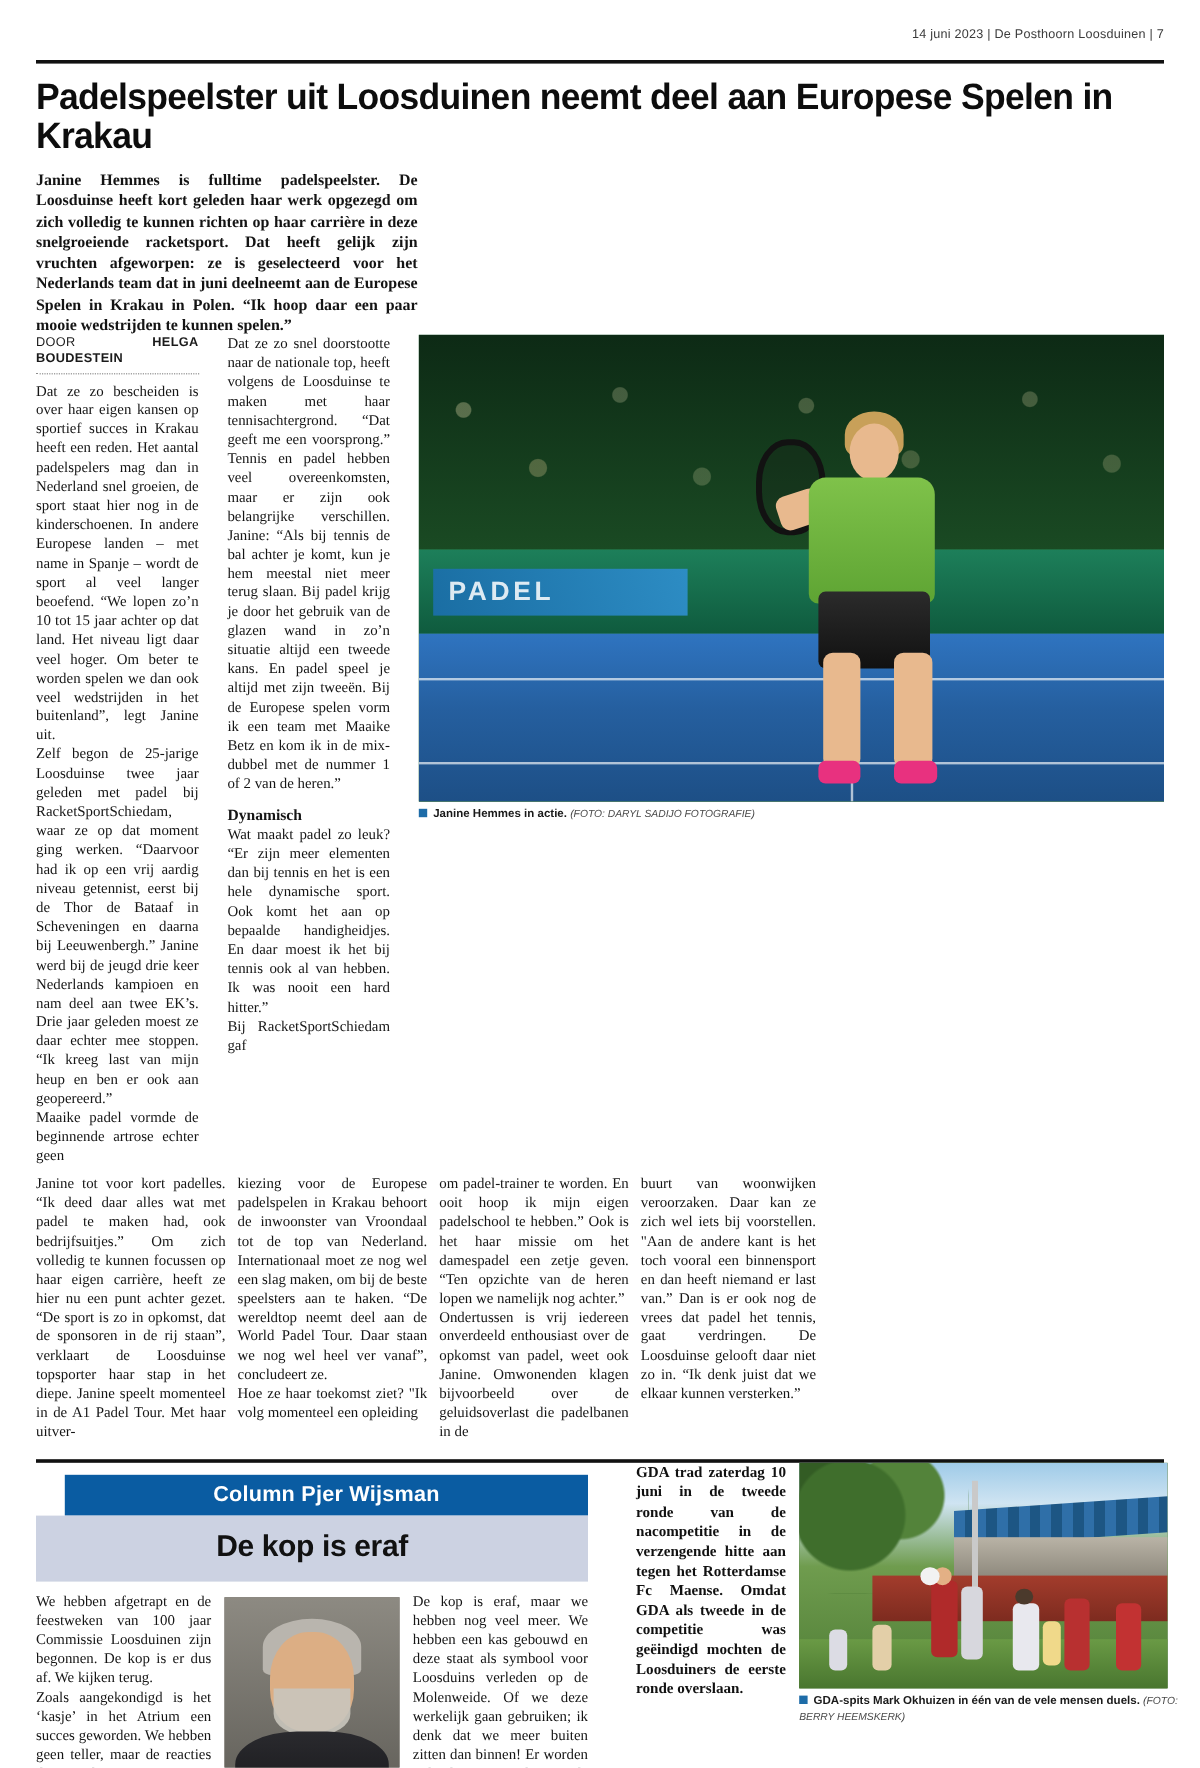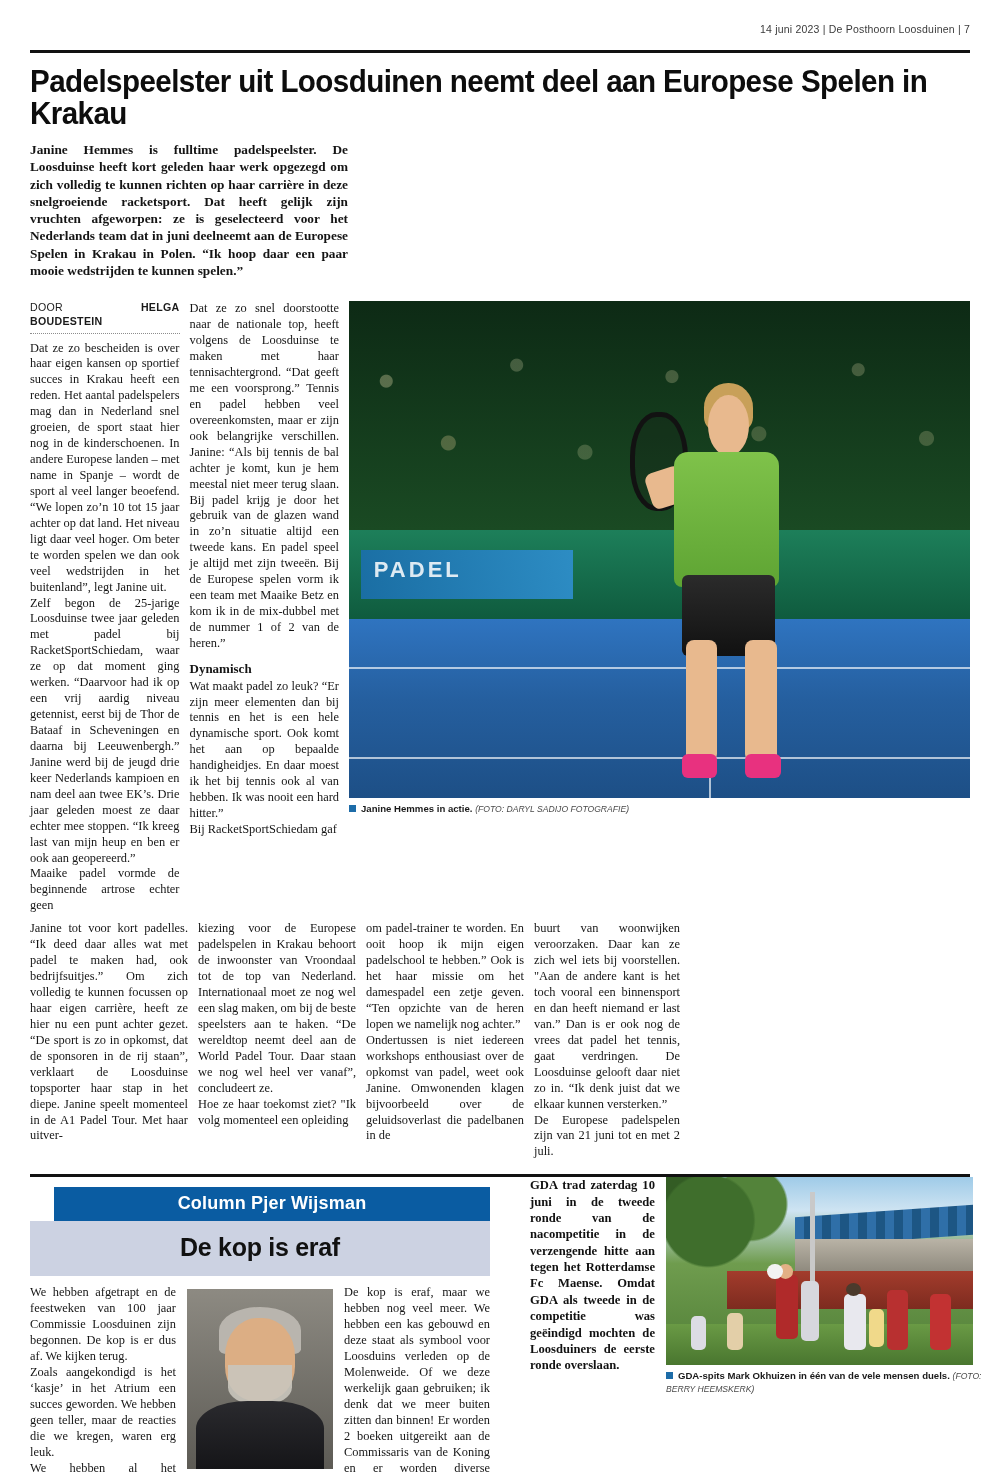--- a/index.html
+++ b/index.html
@@ -49,21 +49,21 @@
   }
   .subhead{
     font-family:"Liberation Serif", serif;font-weight:bold;
     font-size:13px;margin:9px 0 1px 0;
   }
 
   
   .a1{position:relative;display:flex;gap:0;}
   .a1 .col{width:158px;margin-right:10px;}
   .photo-main{
-    width:621px;height:497px;position:relative;overflow:hidden;
+    width:621px;height:389px;position:relative;overflow:hidden;
     background:#1d5f2d;
   }
   .caption{
     font-family:"Liberation Sans", sans-serif;font-size:9.6px;
     color:#1a1a1a;line-height:1.35;margin-top:5px;
   }
   .capsq{display:inline-block;width:7px;height:7px;background:#1d6ca8;margin-right:5px;}
   .cap-name{font-weight:bold;}
   .cap-credit{color:#4a4a4a;font-size:8.6px;font-style:italic;}
 
@@ -185,21 +185,21 @@
 
   <div class="runhead">
     <span>14 juni 2023  |  De Posthoorn Loosduinen  |  7</span>
   </div>
   <div class="rule-top"></div>
 
   <div class="headline-main">Padelspeelster uit Loosduinen neemt deel aan Europese Spelen in Krakau</div>
 
   <div class="lead">Janine Hemmes is fulltime padelspeelster. De Loosduinse heeft kort geleden haar werk opgezegd om zich volledig te kunnen richten op haar carrière in deze snelgroeiende racketsport. Dat heeft gelijk zijn vruchten afgeworpen: ze is geselecteerd voor het Nederlands team dat in juni deelneemt aan de Europese Spelen in Krakau in Polen. “Ik hoop daar een paar mooie wedstrijden te kunnen spelen.”</div>
 
-  <div class="a1" style="margin-top:22px;">
+  <div class="a1" style="margin-top:0;gap:14px;">
 
     <div class="col body-col">
       <div class="byline">
         <span>DOOR</span>
         <b>HELGA BOUDESTEIN</b>
       </div>
       <div class="dots"></div>
       <p>Dat ze zo bescheiden is over haar eigen kansen op sportief succes in Krakau heeft een reden. Het aantal padelspelers mag dan in Nederland snel groeien, de sport staat hier nog in de kinderschoenen. In andere Europese landen – met name in Spanje – wordt de sport al veel langer beoefend. “We lopen zo’n 10 tot 15 jaar achter op dat land. Het niveau ligt daar veel hoger. Om beter te worden spelen we dan ook veel wedstrijden in het buitenland”, legt Janine uit.</p>
       <p>Zelf begon de 25-jarige Loosduinse twee jaar geleden met padel bij RacketSportSchiedam, waar ze op dat moment ging werken. “Daarvoor had ik op een vrij aardig niveau getennist, eerst bij de Thor de Bataaf in Scheveningen en daarna bij Leeuwenbergh.” Janine werd bij de jeugd drie keer Nederlands kampioen en nam deel aan twee EK’s. Drie jaar geleden moest ze daar echter mee stoppen. “Ik kreeg last van mijn heup en ben er ook aan geopereerd.”</p>
       <p>Maaike padel vormde de beginnende artrose echter geen</p>
@@ -257,25 +257,24 @@
   <div class="a1-lower">
     <div class="col body-col">
       <p>Janine tot voor kort padelles. “Ik deed daar alles wat met padel te maken had, ook bedrijfsuitjes.” Om zich volledig te kunnen focussen op haar eigen carrière, heeft ze hier nu een punt achter gezet. “De sport is zo in opkomst, dat de sponsoren in de rij staan”, verklaart de Loosduinse topsporter haar stap in het diepe. Janine speelt momenteel in de A1 Padel Tour. Met haar uitver-</p>
     </div>
     <div class="col body-col">
       <p>kiezing voor de Europese padelspelen in Krakau behoort de inwoonster van Vroondaal tot de top van Nederland. Internationaal moet ze nog wel een slag maken, om bij de beste speelsters aan te haken. “De wereldtop neemt deel aan de World Padel Tour. Daar staan we nog wel heel ver vanaf”, concludeert ze.</p>
       <p>Hoe ze haar toekomst ziet? "Ik volg momenteel een opleiding</p>
     </div>
     <div class="col body-col">
       <p>om padel-trainer te worden. En ooit hoop ik mijn eigen padelschool te hebben.” Ook is het haar missie om het damespadel een zetje geven. “Ten opzichte van de heren lopen we namelijk nog achter.”</p>
-      <p>Ondertussen is niet iedereen workshops enthousiast over de opkomst van padel, weet ook Janine. Omwonenden klagen bijvoorbeeld over de geluidsoverlast die padelbanen in de</p>
+      <p>Ondertussen is vrij iedereen onverdeeld enthousiast over de opkomst van padel, weet ook Janine. Omwonenden klagen bijvoorbeeld over de geluidsoverlast die padelbanen in de</p>
     </div>
     <div class="col body-col">
       <p>buurt van woonwijken veroorzaken. Daar kan ze zich wel iets bij voorstellen. "Aan de andere kant is het toch vooral een binnensport en dan heeft niemand er last van.” Dan is er ook nog de vrees dat padel het tennis, gaat verdringen. De Loosduinse gelooft daar niet zo in. “Ik denk juist dat we elkaar kunnen versterken.”</p>
-      <p>De Europese padelspelen zijn van 21 juni tot en met 2 juli.</p>
     </div>
   </div>
 
   <div class="rule-mid"></div>
 
   <div class="bottom">
 
     <div class="col-left">
       <div class="column-band">Column Pjer Wijsman</div>
       <div class="column-head-bg">

